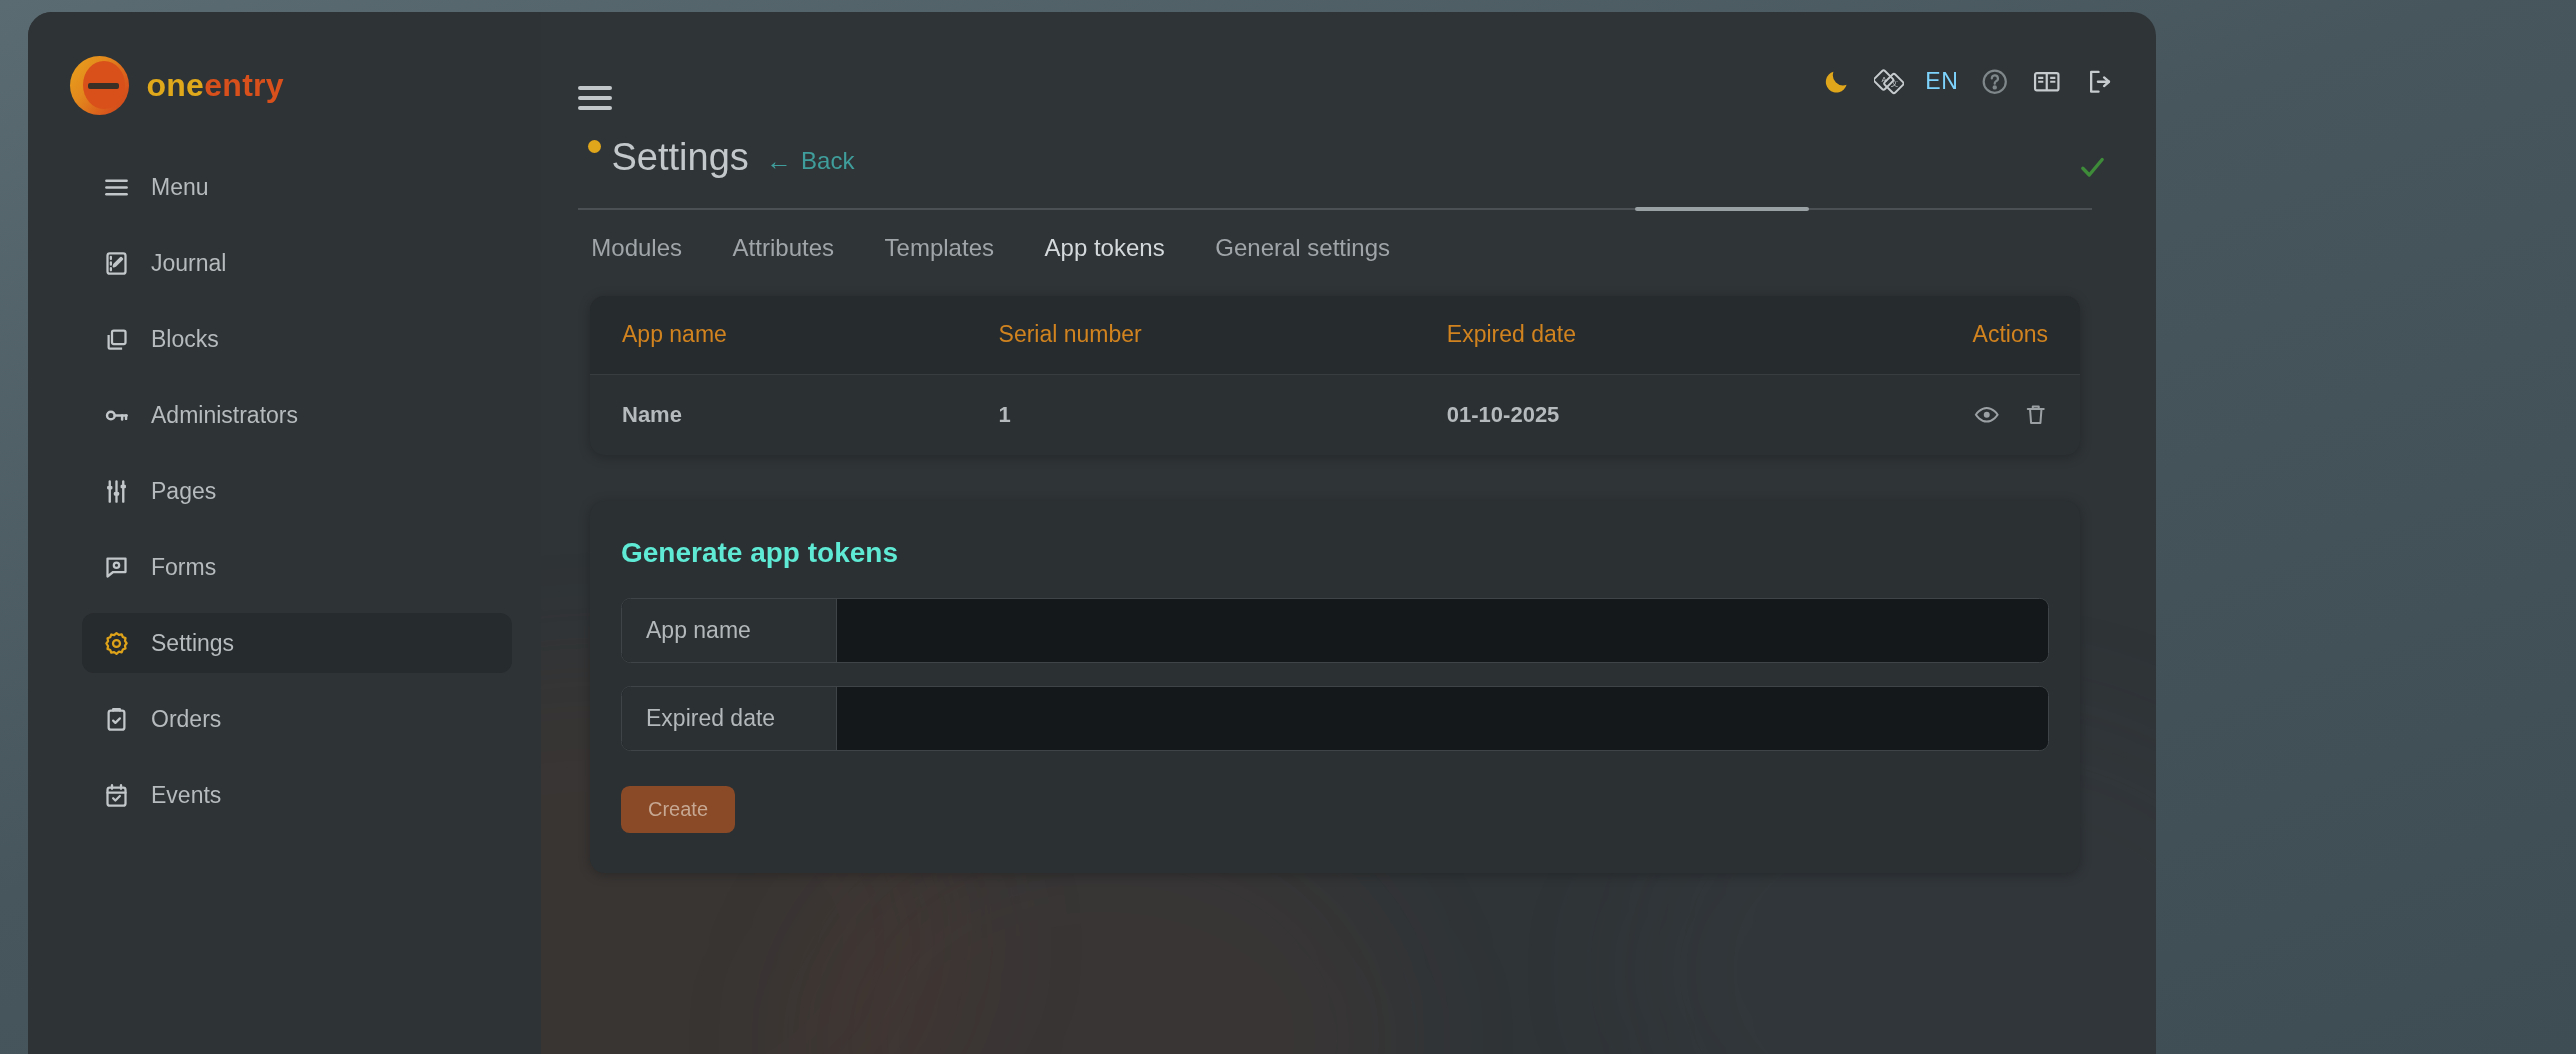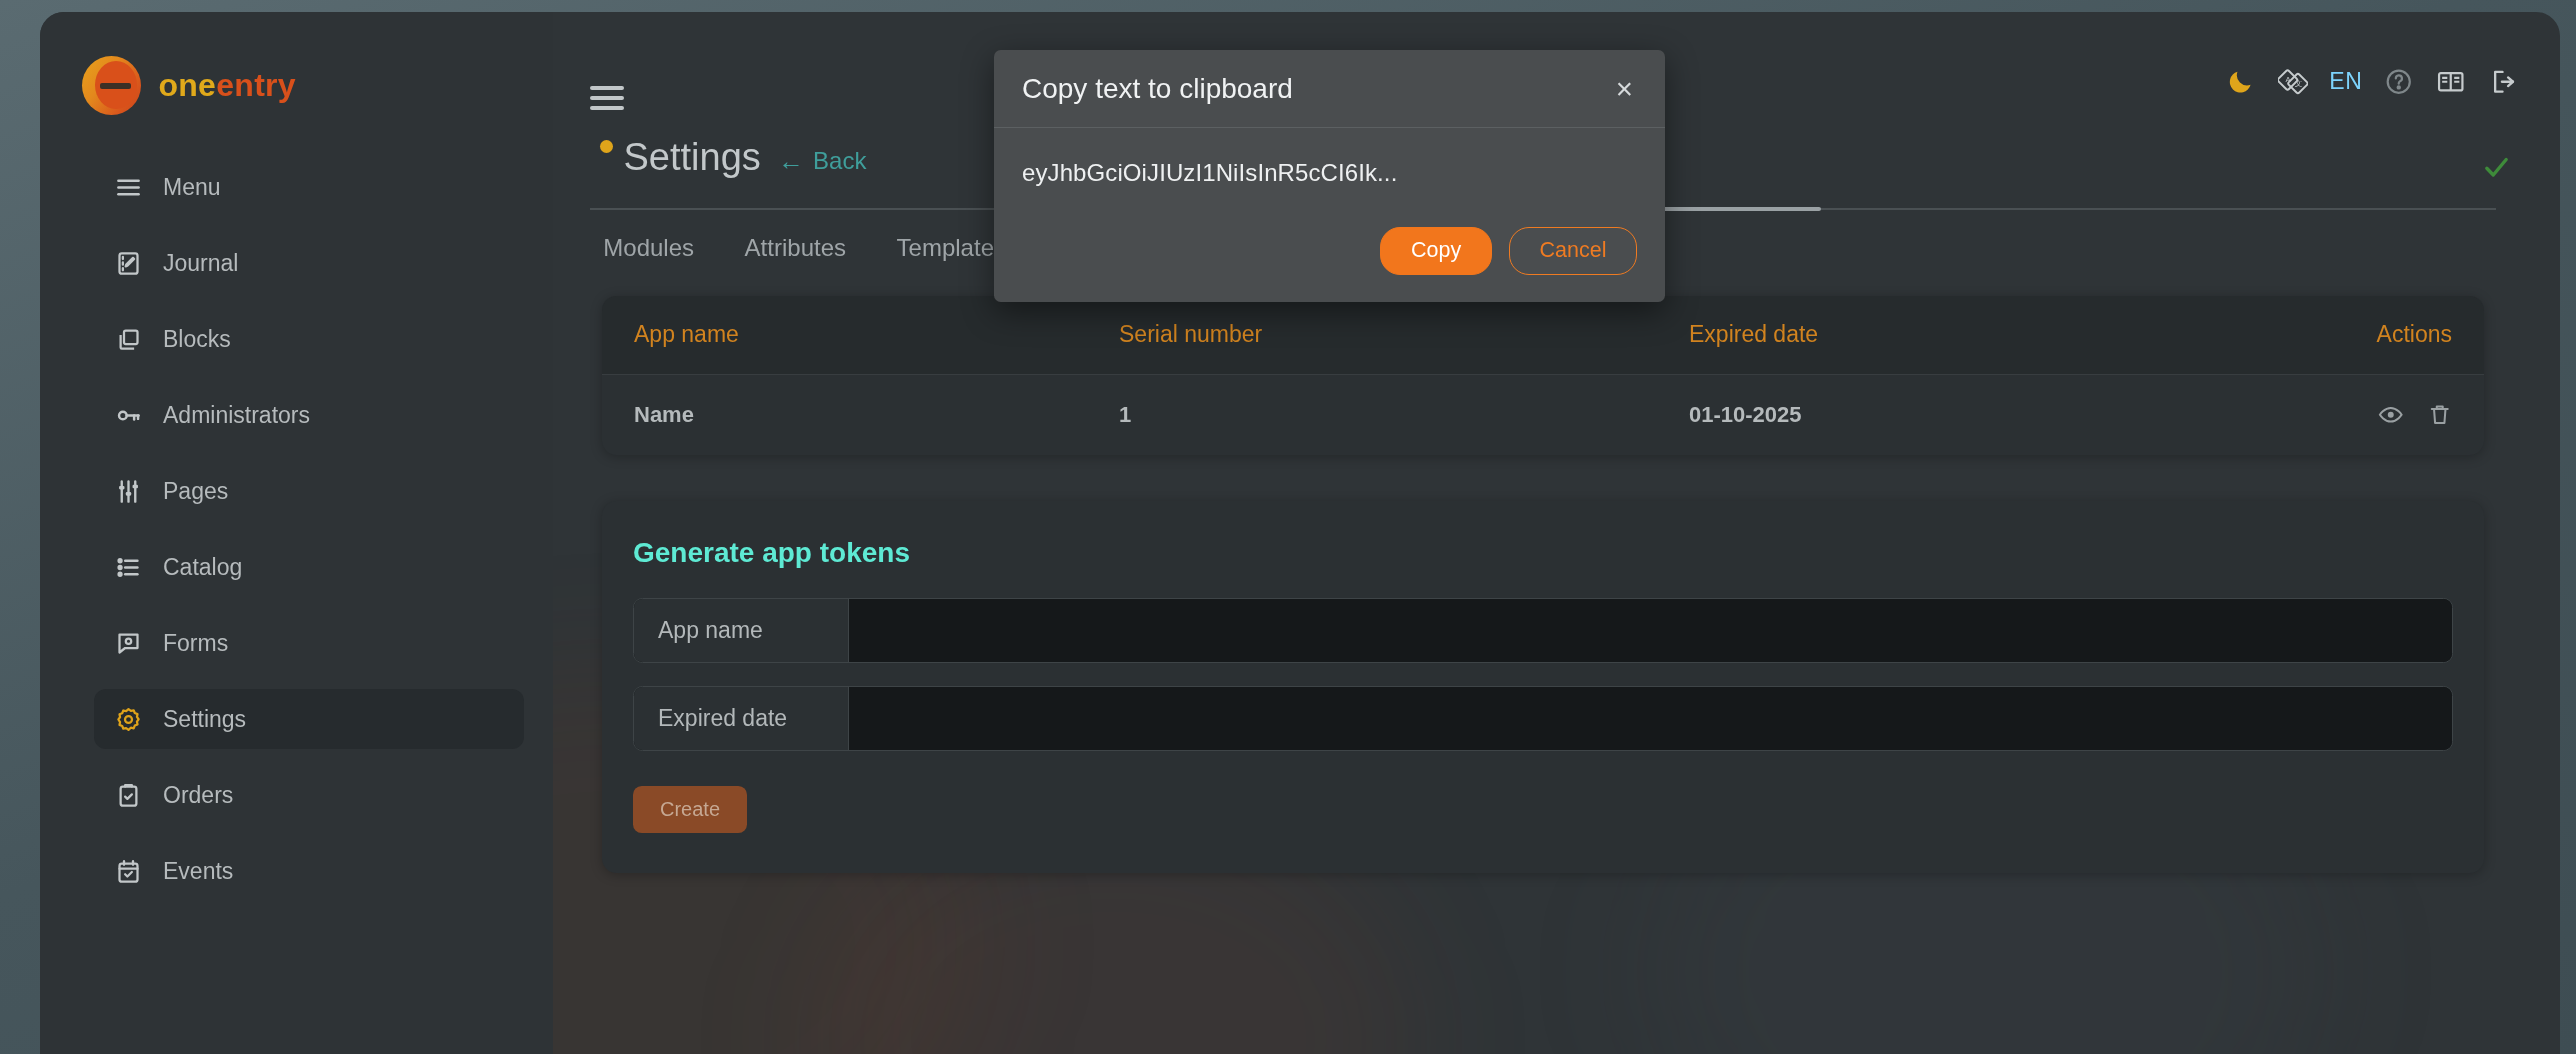--- a/index.html
+++ b/index.html
@@ -17,23 +17,23 @@
   #viewport {
     position: relative;
     width: 2576px;
     height: 1055px;
     background: linear-gradient(160deg, #5a6b71 0%, #46565c 45%, #3e4d53 100%);
     overflow: hidden;
   }
 
   #app-shell {
     position: absolute;
-    left: 40px;
+    left: 28px;
     top: 12px;
-    width: 2520px;
+    width: 2128px;
     height: 1042px;
     background: #2f3437;
     border-radius: 24px 24px 0 0;
     overflow: hidden;
   }
 
   
   .bg-blob {
     position: absolute;
     pointer-events: none;
@@ -477,33 +477,20 @@
                 <line x1="12" y1="3" x2="12" y2="21"></line>
                 <line x1="18" y1="3" x2="18" y2="21"></line>
                 <rect x="3.6" y="7" width="4.8" height="3.2" rx="1" fill="currentColor" stroke="none"></rect>
                 <rect x="9.6" y="12.5" width="4.8" height="3.2" rx="1" fill="currentColor" stroke="none"></rect>
                 <rect x="15.6" y="6" width="4.8" height="3.2" rx="1" fill="currentColor" stroke="none"></rect>
               </svg>
           </span>
           <span>Pages</span>
         </div>
 
-        <div class="nav-item">
-          <span class="ico">
-            <svg viewBox="0 0 24 24" fill="none" stroke="currentColor" stroke-width="2.1" stroke-linecap="round">
-                <circle cx="4.5" cy="6" r="1.3" fill="currentColor"></circle>
-                <circle cx="4.5" cy="12" r="1.3" fill="currentColor"></circle>
-                <circle cx="4.5" cy="18" r="1.3" fill="currentColor"></circle>
-                <line x1="9" y1="6" x2="20" y2="6"></line>
-                <line x1="9" y1="12" x2="20" y2="12"></line>
-                <line x1="9" y1="18" x2="20" y2="18"></line>
-              </svg>
-          </span>
-          <span>Catalog</span>
-        </div>
 
         <div class="nav-item">
           <span class="ico">
             <svg viewBox="0 0 24 24" fill="none" stroke="currentColor" stroke-width="2" stroke-linejoin="round">
                 <path d="M4 4h16v12H9l-5 4z"></path>
                 <circle cx="12" cy="10" r="2.4"></circle>
               </svg>
           </span>
           <span>Forms</span>
         </div>
@@ -669,29 +656,16 @@
       </section>
 
       <span id="status-check">
         <svg viewBox="0 0 24 24" fill="none" stroke="currentColor" stroke-width="2.6" stroke-linecap="round" stroke-linejoin="round">
             <path d="M4.5 12.6l5 5.2 10-12"></path>
           </svg>
       </span>
 
     </main>
 
-    <div id="modal">
-      <div id="modal-header">
-        <span id="modal-title">Copy text to clipboard</span>
-        <span id="modal-close">×</span>
-      </div>
-      <div id="modal-body">
-        <div id="modal-token">eyJhbGciOiJIUzI1NiIsInR5cCI6Ik...</div>
-      </div>
-      <div id="modal-footer">
-        <button class="modal-btn" id="modal-copy">Copy</button>
-        <button class="modal-btn" id="modal-cancel">Cancel</button>
-      </div>
-    </div>
 
   </div>
 </div>
 
 
 </body></html>

